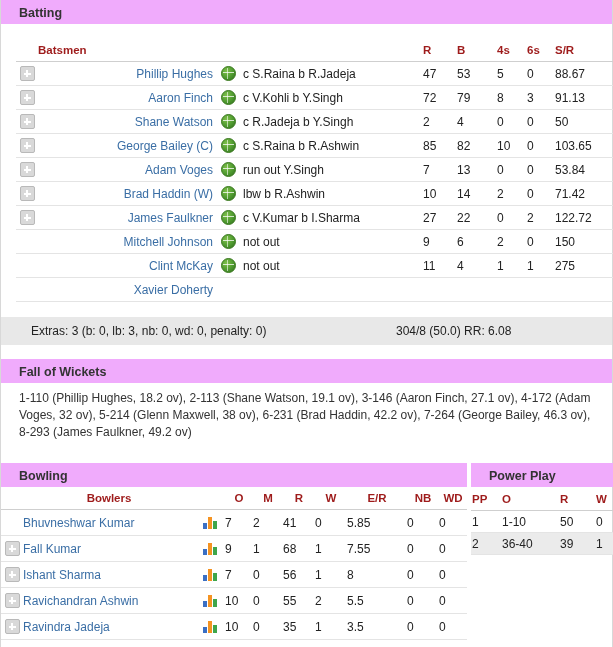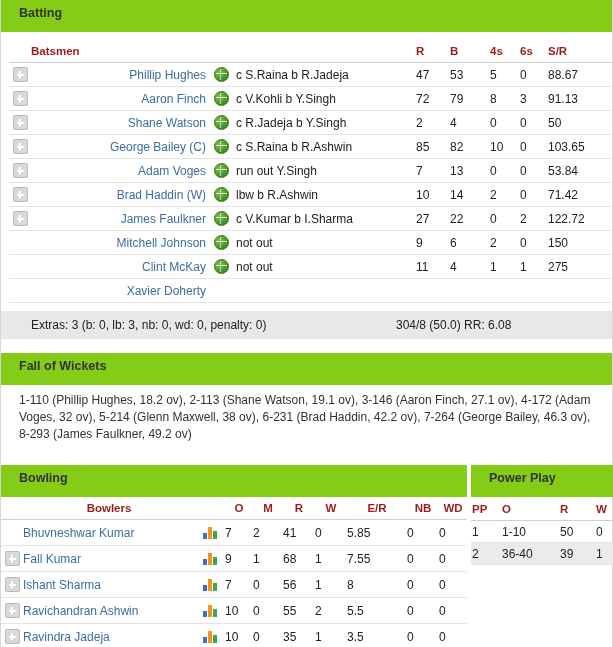--- a/index.html
+++ b/index.html
@@ -20,43 +20,43 @@
     height: 647px;
     position: relative;
     box-sizing: border-box;
     border-left: 1px solid #d8d8d8;
     border-right: 1px solid #d8d8d8;
     background: #ffffff;
   }
 
   
   .section-bar {
-    background: #84cc16;
+    background: #f0abfc;
     color: #333333;
     font-size: 12.5px;
     font-weight: bold;
     padding: 6px 0 6px 18px;
     box-sizing: border-box;
-    height: 32px;
+    height: 24px;
     line-height: 14px;
   }
 
   
   table.grid {
     border-collapse: collapse;
     width: 100%;
     table-layout: fixed;
   }
   table.grid th, table.grid td {
     padding: 0;
     vertical-align: middle;
   }
 
   
-  .bat-wrap { padding: 8px; }
+  .bat-wrap { padding: 15px; }
   .bat-table { width: 613px; }
   .bat-table th {
     color: #9e1b1b;
     font-size: 11.5px;
     font-weight: bold;
     text-align: left;
     height: 22px;
     border-bottom: 1px solid #cfcfcf;
     padding-bottom: 2px;
   }

